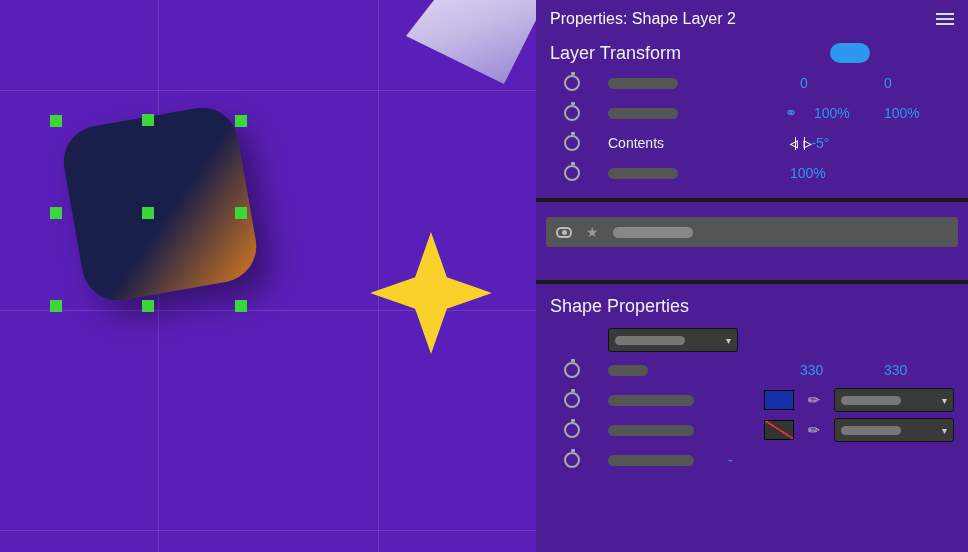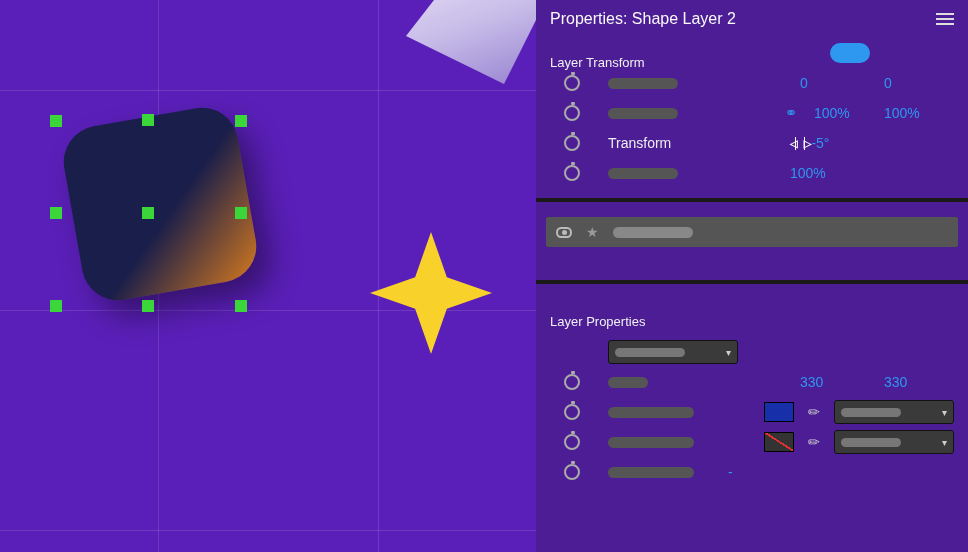--- a/index.html
+++ b/index.html
@@ -21,21 +21,21 @@
   .gem-edge { position: absolute; right: -10px; top: -36px; width: 140px; height: 120px;
               clip-path: polygon(40% 0%, 100% 0%, 100% 30%, 70% 100%, 0% 60%);
               background: linear-gradient(160deg, #e8e2f7 0%, #c7bce8 50%, #9580d0 100%); }
 
   
   .panel { flex: 1; background: #4c1d95; color: #ddd; font-size: 14px; display: flex; flex-direction: column; }
   .panel-header { display:flex; justify-content: space-between; align-items:center; padding: 10px 14px 10px 14px; }
   .title { font-size: 16px; color: #fafafa; }
   .burger { width: 18px; cursor: pointer; }
   .burger div { height: 2px; background: #ddd; margin: 3px 0; }
-  .section-title { font-size: 13px; color: #f0f0f0; padding: 0 14px 8px 14px; margin-top: 18px; }
+  .section-title { font-size: 18px; color: #f0f0f0; padding: 0 14px 8px 14px; }
   
   .row { display:flex; align-items:center; height: 30px; padding: 0 14px 0 14px; gap: 14px; }
   .stopwatch { width: 16px; height: 16px; border: 2px solid #aaa; border-radius: 50%; position: relative; flex-shrink:0;}
   .stopwatch::before { content:""; position:absolute; top:-5px; left:5px; width:4px; height:3px; background:#aaa; border-radius:1px;}
   .keynav { display:flex; align-items:center; gap:3px; flex-shrink:0; width:44px; justify-content:center; }
   .keynav .tri { width:0; height:0; border-top:5px solid transparent; border-bottom:5px solid transparent; }
   .keynav .tri.left { border-right: 6px solid #888; }
   .keynav .tri.right { border-left: 6px solid #888; }
   .keynav .diamond { width:9px; height:9px; transform: rotate(45deg); border:1.5px solid #888; }
   .pill { height: 11px; border-radius: 6px; background: #555; }
@@ -132,21 +132,21 @@
     <div class="spacer-grow"></div>
     <div class="linkicon">⚭</div>
     <div class="blueval" style="width:56px">100%</div>
     <div class="blueval">100%</div>
   </div>
 
   <div class="row">
     <div class="rowspacer">
         <div class="stopwatch" style="margin:0 auto"></div>
       </div>
-    <div class="rotlabel">Transform</div>
+    <div class="rotlabel">Contents</div>
     <div class="spacer-grow"></div>
     <div style="display:flex; align-items:center; width:80px;">
       <span class="slidecursor">
           <span></span>
         </span>
       <span class="blueval" style="width:auto; margin-left:2px;">-5°</span>
     </div>
     <div style="width:70px"></div>
   </div>
 
@@ -166,21 +166,21 @@
   <div class="content-row">
     <div class="eye"></div>
     <div class="staricon">★</div>
     <div class="pill" style="width:80px; background:#888;"></div>
   </div>
   <div style="height:30px"></div>
 
   <div class="black-bar"></div>
   <div style="height:12px"></div>
 
-  <div class="section-title">Layer Properties</div>
+  <div class="section-title">Shape Properties</div>
   <div class="shape-dropdown-row">
     <div class="left-gap"></div>
     <div class="dropdown">
       <div class="dpill"></div>
       <span class="chev">▾</span>
     </div>
   </div>
 
   <div class="row">
     <div class="rowspacer">

